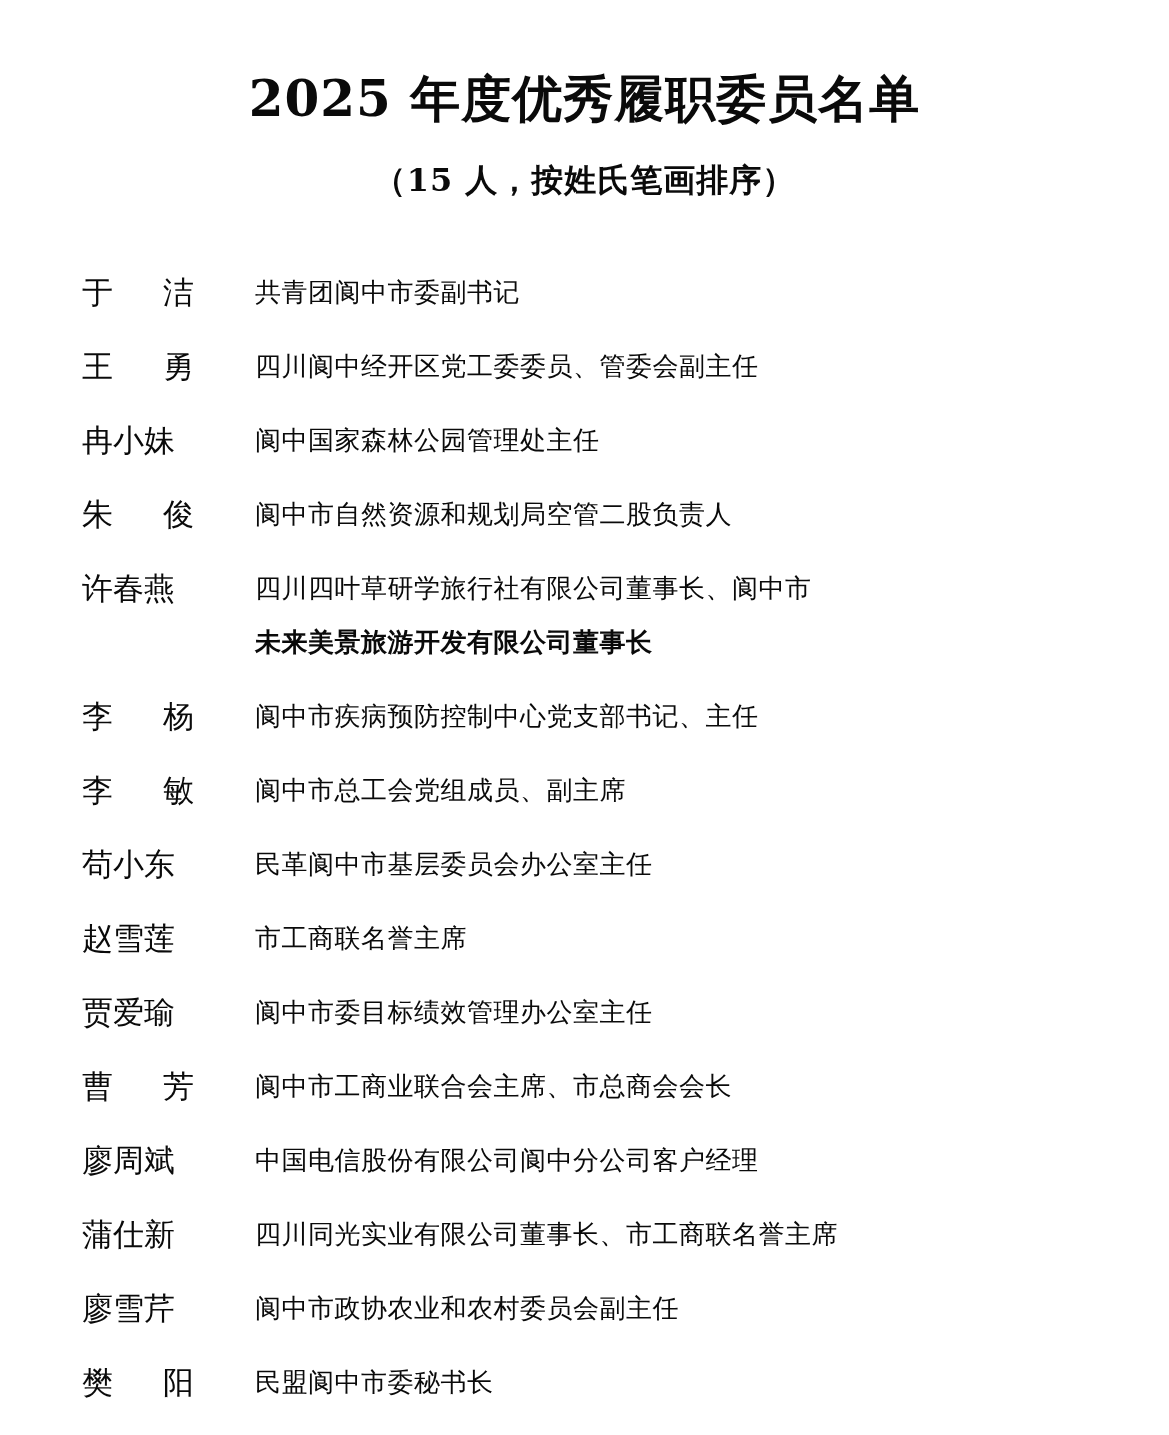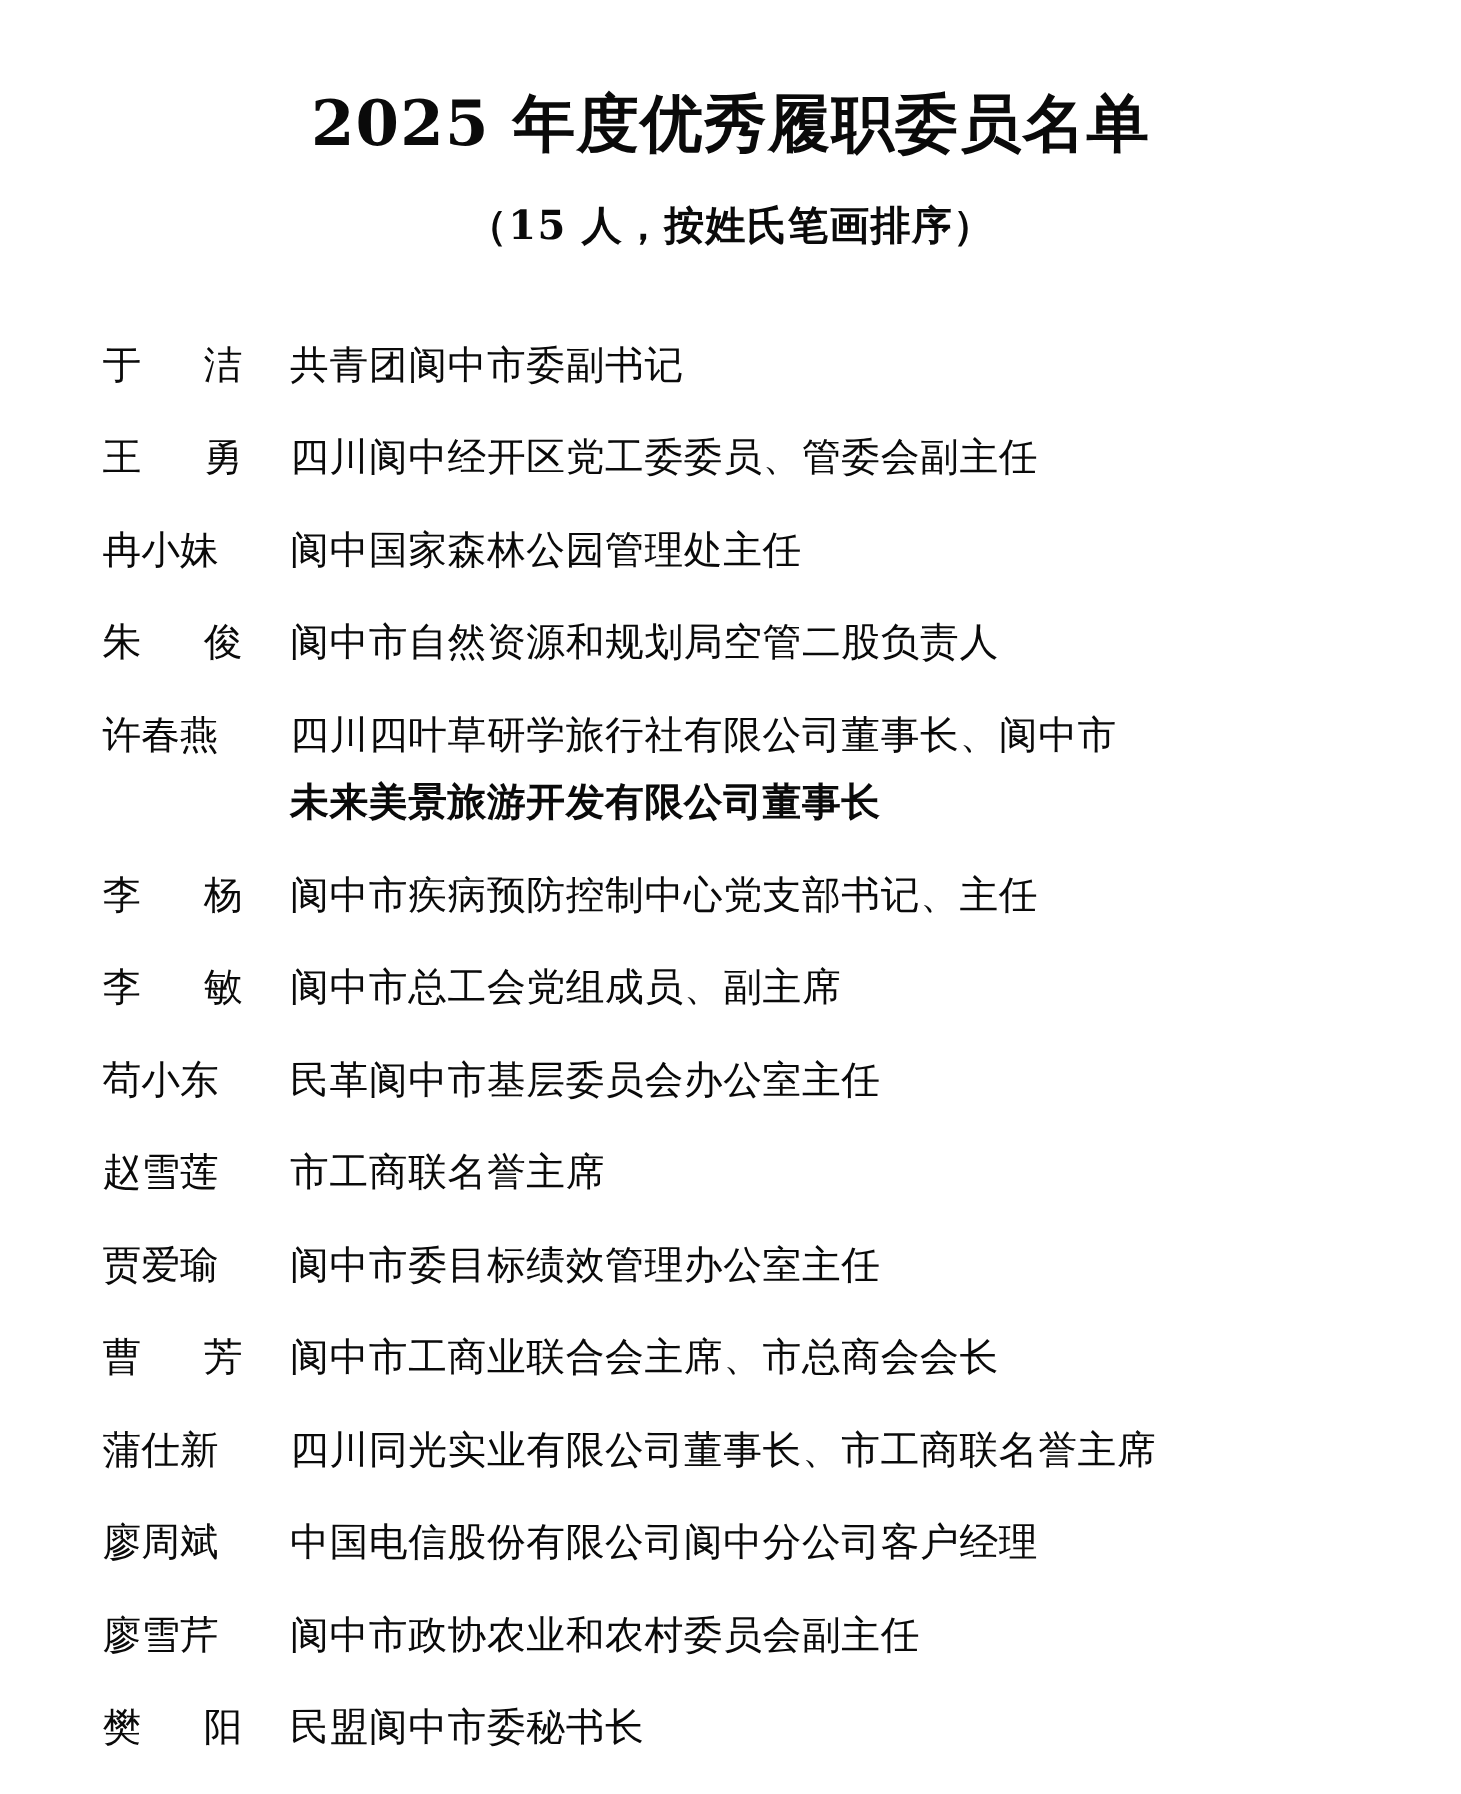--- a/index.html
+++ b/index.html
@@ -61,23 +61,24 @@
   .name-cell.spaced {
     display: flex;
     justify-content: space-between;
     width: 112px;
     flex: 0 0 150px;
     padding-right: 38px;
     box-sizing: border-box;
   }
   .title-cell {
     flex: 1 1 auto;
-    font-size: 31px;
+    font-size: 26px;
     line-height: 54px;
     letter-spacing: 0.5px;
+    margin-left: 23px;
   }
   .title-cell .line2-indent {
     display: block;
     padding-left: 0px;
     font-weight: bold;
   }
 </style>
 </head>
 <body>
 
@@ -157,27 +158,27 @@
 
     <li class="list-item">
       <div class="name-cell spaced">
         <span>曹</span>
         <span>芳</span>
       </div>
       <div class="title-cell">阆中市工商业联合会主席、市总商会会长</div>
     </li>
 
     <li class="list-item">
-      <div class="name-cell">蒲仕新</div>
-      <div class="title-cell">四川同光实业有限公司董事长、市工商联名誉主席</div>
+      <div class="name-cell">廖周斌</div>
+      <div class="title-cell">中国电信股份有限公司阆中分公司客户经理</div>
     </li>
 
     <li class="list-item">
-      <div class="name-cell">廖周斌</div>
-      <div class="title-cell">中国电信股份有限公司阆中分公司客户经理</div>
+      <div class="name-cell">蒲仕新</div>
+      <div class="title-cell">四川同光实业有限公司董事长、市工商联名誉主席</div>
     </li>
 
     <li class="list-item">
       <div class="name-cell">廖雪芹</div>
       <div class="title-cell">阆中市政协农业和农村委员会副主任</div>
     </li>
 
     <li class="list-item">
       <div class="name-cell spaced">
         <span>樊</span>

